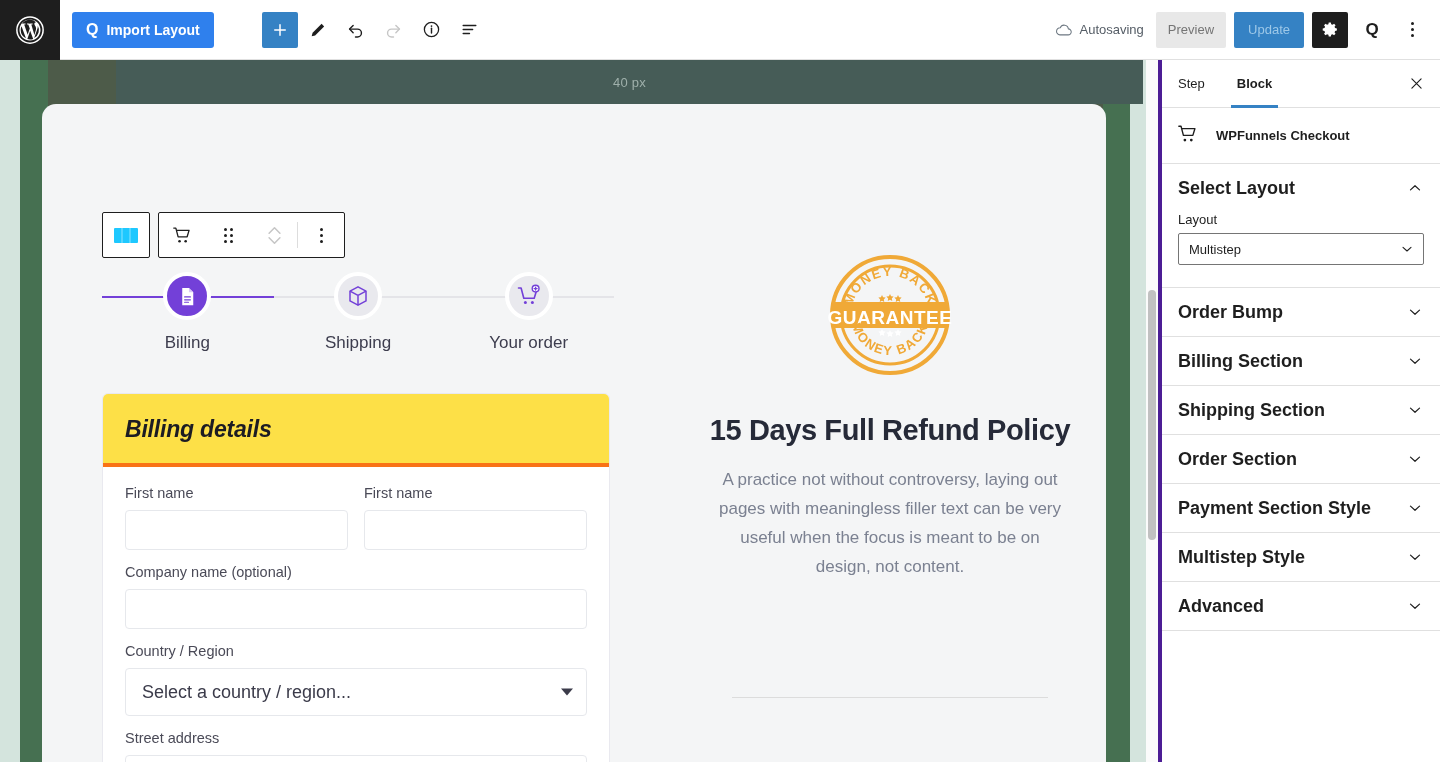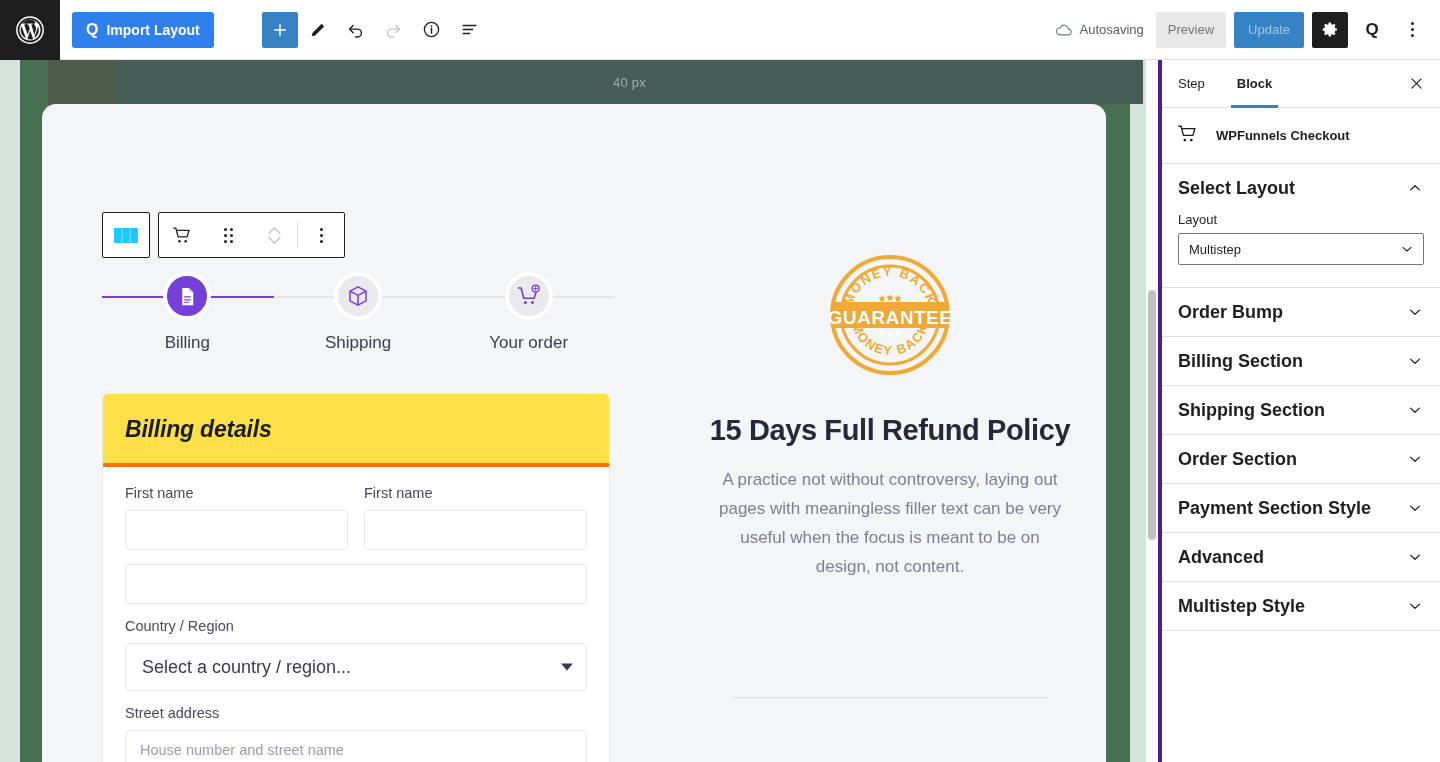--- a/index.html
+++ b/index.html
@@ -540,20 +540,21 @@
             <label>First name</label>
             <input type="text" value="" style="">
           </div>
           <div class="field">
             <label>First name</label>
             <input type="text" value="" style="">
           </div>
         </div>
 
         <div class="field">
+          <label>Company name (optional)</label>
           <input type="text" value="" style="">
         </div>
 
         <div class="field">
           <label>Country / Region</label>
           <div class="select-wrap">
             <div class="fake-select">
               <span>Select a country / region...</span>
             </div>
             <span class="caret"></span>
@@ -751,33 +752,33 @@
       <span class="chev">
         <svg width="18" height="18" viewBox="0 0 24 24" fill="none">
             <path d="M6 9.5l6 5.5 6-5.5" stroke="#1e1e1e" stroke-width="1.6" stroke-linecap="round" stroke-linejoin="round"></path>
           </svg>
       </span>
     </button>
   </div>
 
   <div class="panel">
     <button class="panel-head">
+      <span class="title">Multistep Style</span>
+      <span class="chev">
+        <svg width="18" height="18" viewBox="0 0 24 24" fill="none">
+            <path d="M6 9.5l6 5.5 6-5.5" stroke="#1e1e1e" stroke-width="1.6" stroke-linecap="round" stroke-linejoin="round"></path>
+          </svg>
+      </span>
+    </button>
+  </div>
+
+  <div class="panel">
+    <button class="panel-head">
       <span class="title">Advanced</span>
       <span class="chev">
         <svg width="18" height="18" viewBox="0 0 24 24" fill="none">
             <path d="M6 9.5l6 5.5 6-5.5" stroke="#1e1e1e" stroke-width="1.6" stroke-linecap="round" stroke-linejoin="round"></path>
           </svg>
       </span>
     </button>
   </div>
 
-  <div class="panel">
-    <button class="panel-head">
-      <span class="title">Multistep Style</span>
-      <span class="chev">
-        <svg width="18" height="18" viewBox="0 0 24 24" fill="none">
-            <path d="M6 9.5l6 5.5 6-5.5" stroke="#1e1e1e" stroke-width="1.6" stroke-linecap="round" stroke-linejoin="round"></path>
-          </svg>
-      </span>
-    </button>
-  </div>
-
 </div>
 
 </body></html>

